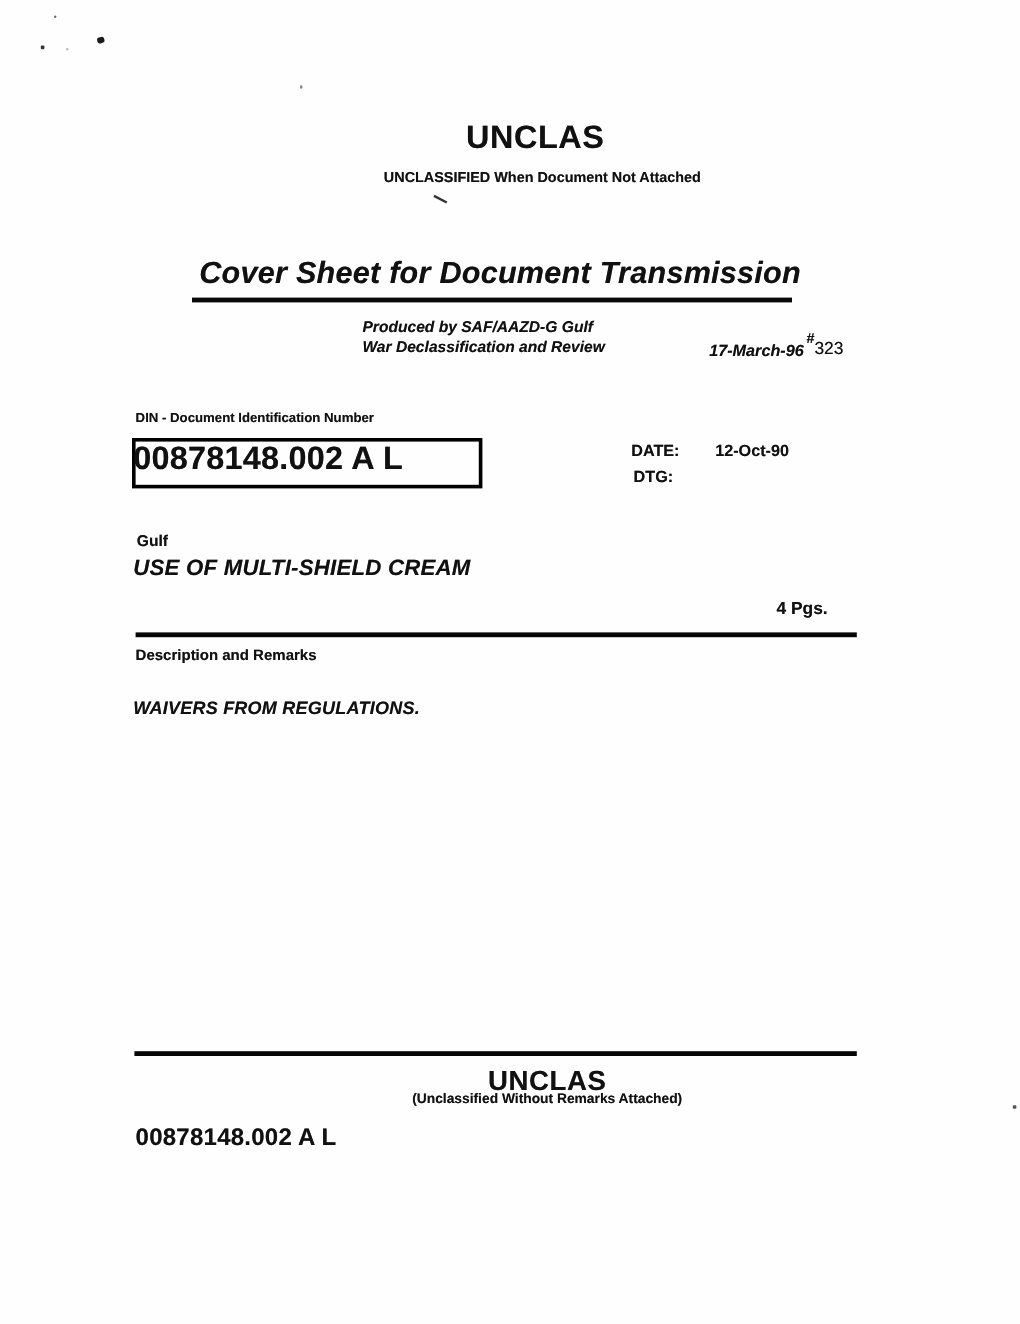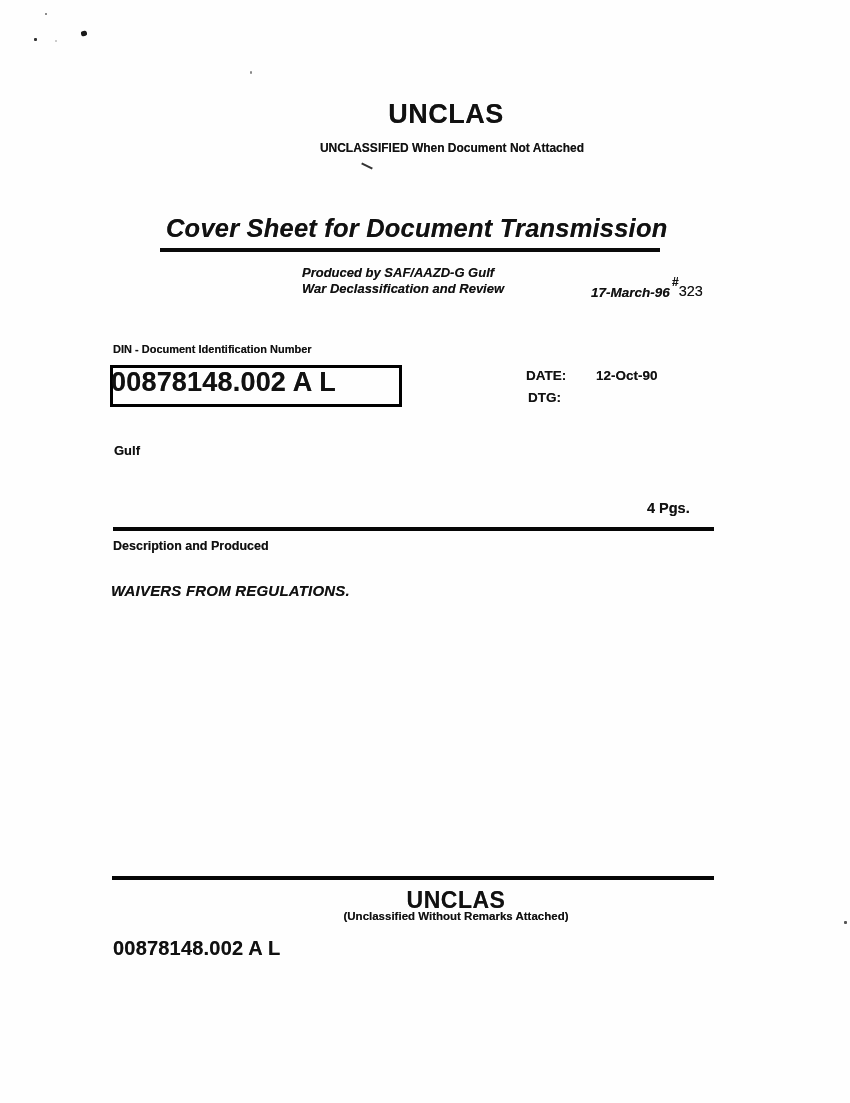--- a/index.html
+++ b/index.html
@@ -91,24 +91,25 @@
 
   <div class="abs b scan din-label">DIN - Document Identification Number</div>
   <div class="abs din-box"></div>
   <div class="abs b scan din-value">00878148.002 A L</div>
 
   <div class="abs b scan date-label">DATE:</div>
   <div class="abs b scan date-value">12-Oct-90</div>
   <div class="abs b scan dtg-label">DTG:</div>
 
   <div class="abs b scan title-label">Gulf</div>
+  <div class="abs bi scan doc-title">USE OF MULTI-SHIELD CREAM</div>
   <div class="abs b scan pages">4 Pgs.</div>
   <div class="abs rule1"></div>
 
-  <div class="abs b scan desc-label">Description and Produced</div>
+  <div class="abs b scan desc-label">Description and Remarks</div>
   <div class="abs bi scan desc-body">
     <div>WAIVERS FROM REGULATIONS.</div>
   </div>
 
   <div class="abs rule2"></div>
   <div class="abs center b scan bottom-unclas">UNCLAS</div>
   <div class="abs center b scan bottom-note">(Unclassified Without Remarks Attached)</div>
   <div class="abs b scan bottom-din">00878148.002 A L</div>
 
 </div>

